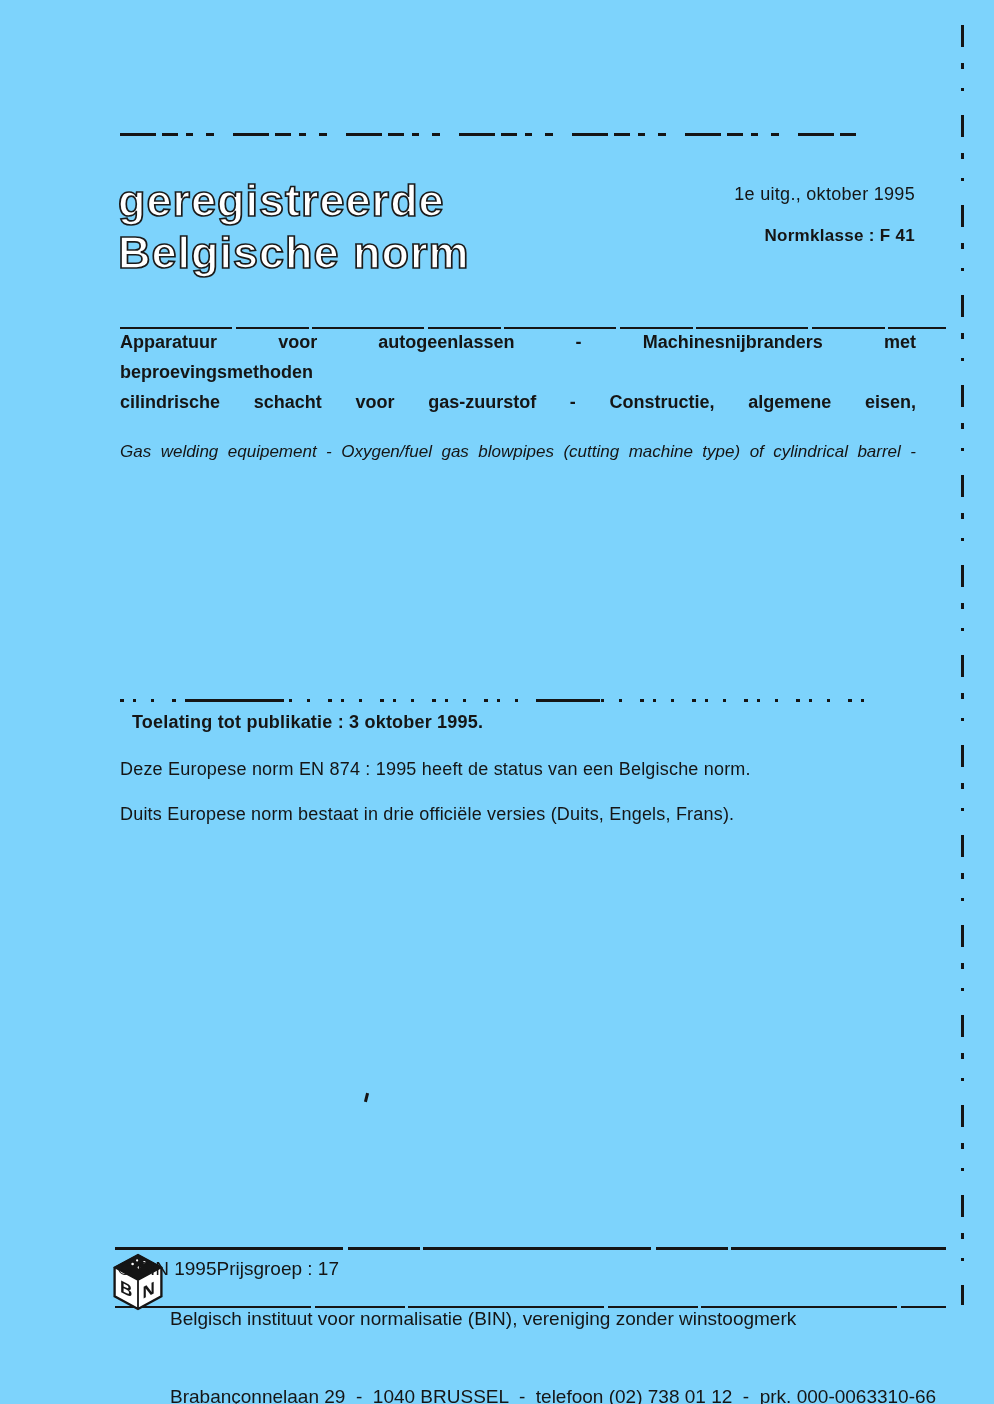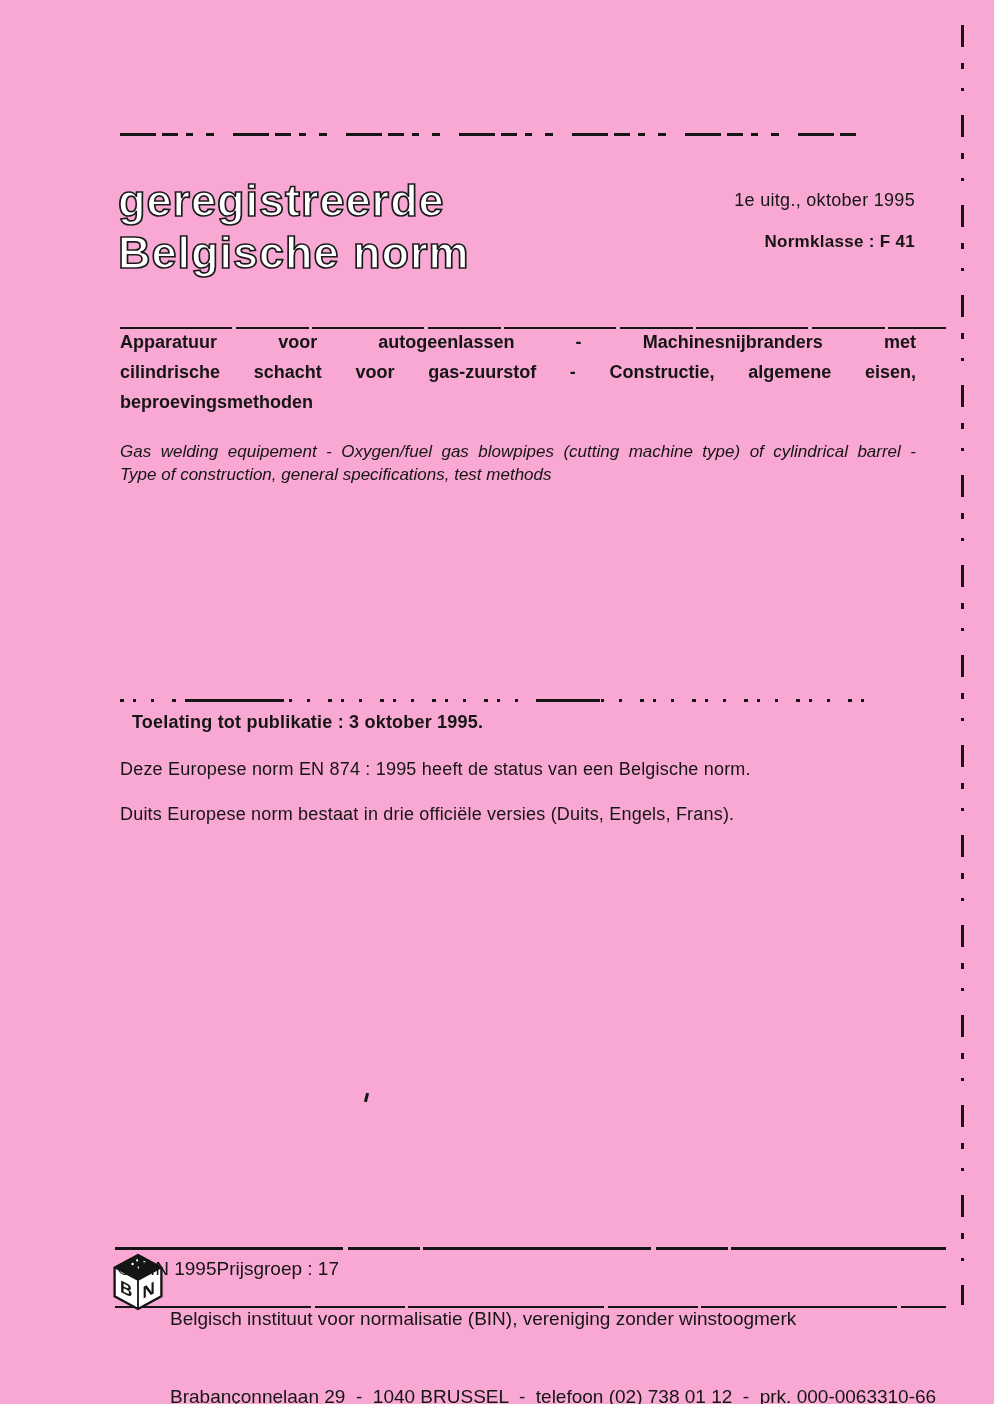--- a/index.html
+++ b/index.html
@@ -2,21 +2,21 @@
 <html><head>
 <meta charset="utf-8">
 <style>
   * { margin: 0; padding: 0; box-sizing: border-box; }
   html, body { background: #e8e8e8; }
   .page {
     position: relative;
     width: 994px;
     height: 1404px;
     margin: 0 auto;
-    background: #f9a8d4;
+    background: #7dd3fc;
     color: #151515;
     font-family: "Liberation Sans", sans-serif;
     overflow: hidden;
   }
 
   
   .rule { position: absolute; }
   .rule-top {
     left: 120px; top: 133px; width: 736px; height: 3px;
     background-image: repeating-linear-gradient(90deg,
@@ -77,21 +77,21 @@
     letter-spacing: 1px;
     fill: #ffffff;
     stroke: #1a1a1a;
     stroke-width: 1.7;
   }
   .masthead-right {
     position: absolute; right: 79px; top: 184px;
     text-align: right; white-space: nowrap;
   }
   .std-code { font-size: 30px; font-weight: bold; letter-spacing: 2px; }
-  .std-edition { font-size: 18px; margin-top: 6px; letter-spacing: 0.3px; }
+  .std-edition { font-size: 18px; letter-spacing: 0.3px; }
   .std-class { font-size: 17px; font-weight: bold; margin-top: 21px; letter-spacing: 0.3px; }
 
   
   .title-nl {
     position: absolute; left: 120px; top: 327px; width: 796px;
     font-size: 18px; font-weight: bold; line-height: 30px;
   }
   .title-nl .jline { text-align: justify; text-align-last: justify; }
   .title-nl .jline.last { text-align-last: left; }
   .title-en {
@@ -133,27 +133,26 @@
     <text x="4" y="100">Belgische norm</text>
   </svg>
 
   <div class="masthead-right">
     <div class="std-edition">1e uitg., oktober 1995</div>
     <div class="std-class">Normklasse : F 41</div>
   </div>
 
   <div class="title-nl">
     <div class="jline">Apparatuur voor autogeenlassen - Machinesnijbranders met</div>
+    <div class="jline last">beproevingsmethoden</div>
     <div class="jline">cilindrische schacht voor gas-zuurstof - Constructie, algemene eisen,</div>
-    <div class="jline last">beproevingsmethoden</div>
   </div>
 
   <div class="title-en">
     <div class="jline">Gas welding equipement - Oxygen/fuel gas blowpipes (cutting machine type) of cylindrical barrel -</div>
-    <div class="jline last">Type of construction, general specifications, test methods</div>
   </div>
 
   <div class="body-block">
     <p class="approval">Toelating tot publikatie : 3 oktober 1995.</p>
     <p>Deze Europese norm EN 874 : 1995 heeft de status van een Belgische norm.</p>
     <p>Duits Europese norm bestaat in drie officiële versies (Duits, Engels, Frans).</p>
   </div>
 
   <svg class="footer-logo" width="54" height="58" viewBox="0 0 60 64">
     <polygon points="30,2 56,16 56,48 30,62 4,48 4,16" fill="#ffffff" stroke="#151515" stroke-width="2.6"></polygon>

